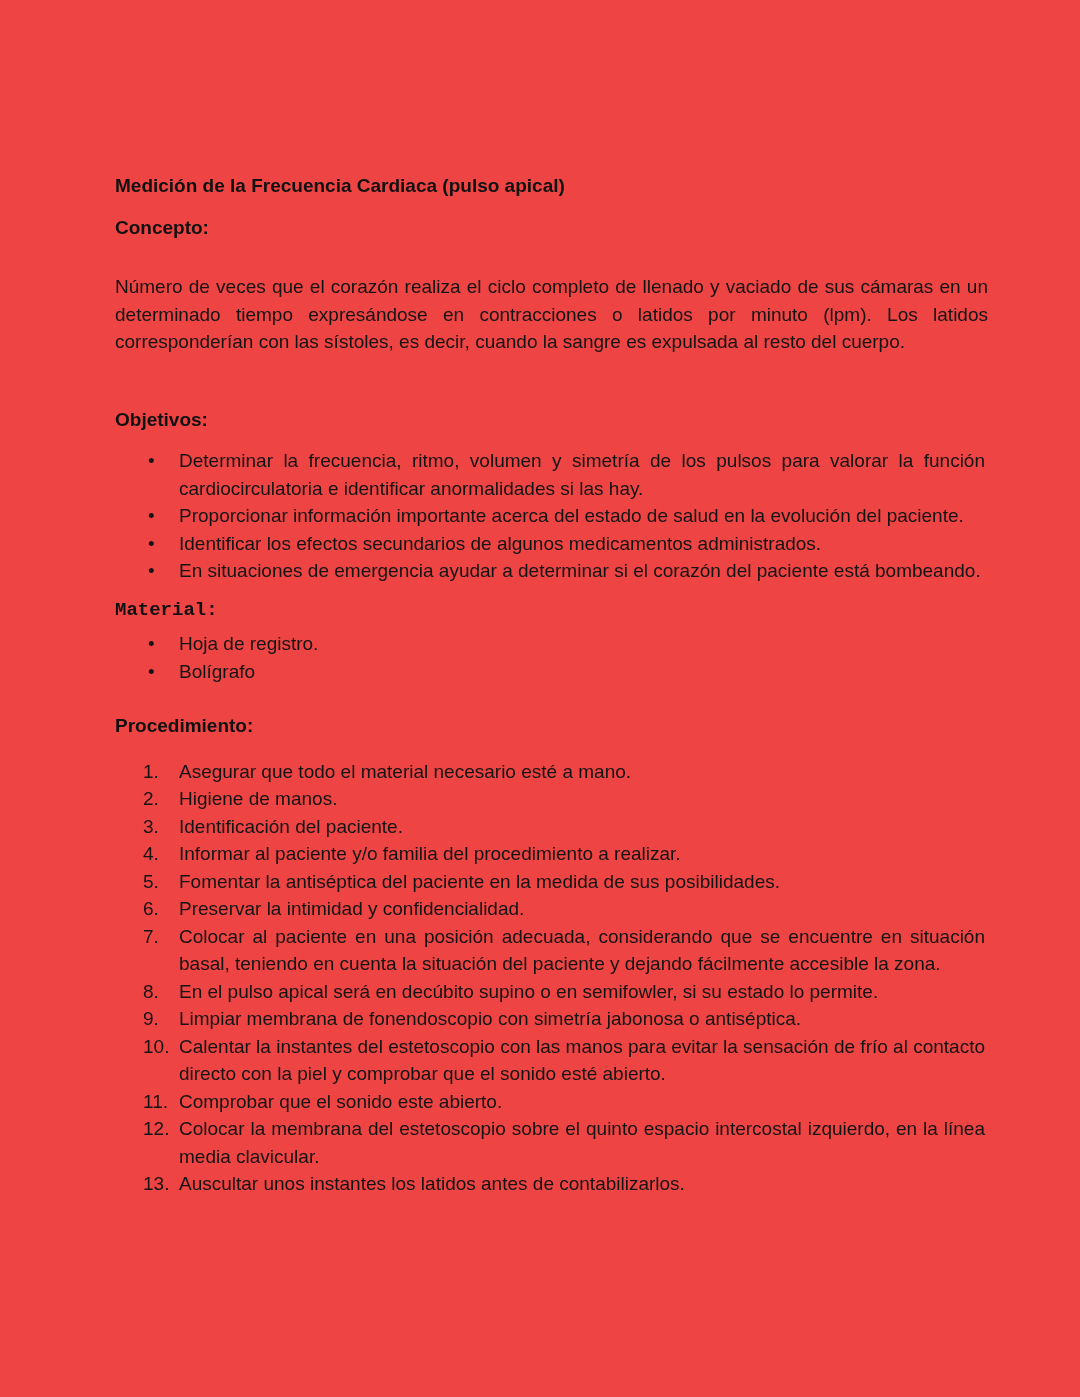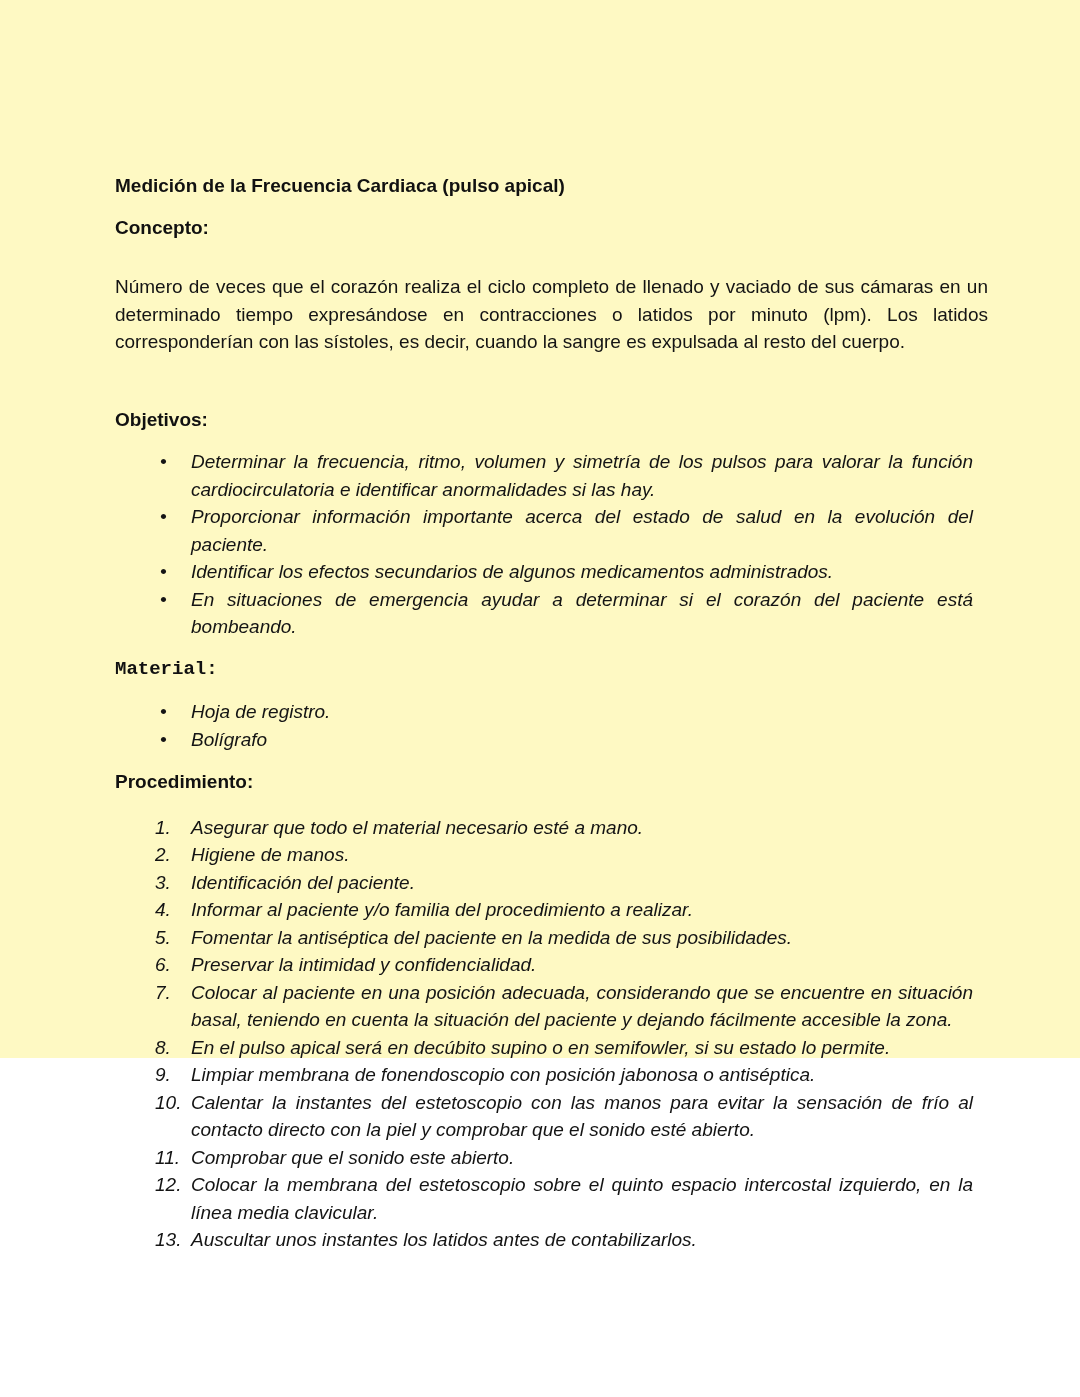--- a/index.html
+++ b/index.html
@@ -13,23 +13,23 @@
     color: #141414;
     font-family: "Liberation Sans", "DejaVu Sans", sans-serif;
     font-size: 19px;
     line-height: 27.5px;
     -webkit-font-smoothing: antialiased;
     overflow: hidden;
   }
   .page {
     box-sizing: border-box;
     width: 1080px;
-    height: 1058px;
+    height: 1397px;
     padding: 172px 92px 40px 115px;
-    background: #fef9c3;
+    background: #ef4444;
   }
   h1, h2 {
     font-size: 19px;
     font-weight: bold;
     margin: 0;
     color: #111111;
   }
   .doc-title {
     margin-bottom: 14px;
   }
@@ -39,32 +39,31 @@
   .h-objetivos {
     margin-top: 50px;
     margin-bottom: 14px;
   }
   .h-material {
     margin-top: 12px;
     margin-bottom: 6px;
     font-family: Liberation Mono, monospace;
   }
   .h-procedimiento {
-    margin-top: 12px;
+    margin-top: 27px;
     margin-bottom: 18px;
   }
   p {
     margin: 0;
     text-align: justify;
   }
   ul, ol {
-    margin: 15px;
+    margin: 3px;
     padding: 0 0 0 61px;
     list-style: none;
-    font-style: italic;
   }
   li {
     position: relative;
     text-align: justify;
   }
   ul li::before {
     content: "\2022";
     position: absolute;
     left: -31px;
     top: 0;
@@ -114,20 +113,20 @@
 
   <ol>
     <li>Asegurar que todo el material necesario esté a mano.</li>
     <li>Higiene de manos.</li>
     <li>Identificación del paciente.</li>
     <li>Informar al paciente y/o familia del procedimiento a realizar.</li>
     <li>Fomentar la antiséptica del paciente en la medida de sus posibilidades.</li>
     <li>Preservar la intimidad y confidencialidad.</li>
     <li>Colocar al paciente en una posición adecuada, considerando que se encuentre en situación basal, teniendo en cuenta la situación del paciente y dejando fácilmente accesible la zona.</li>
     <li>En el pulso apical será en decúbito supino o en semifowler, si su estado lo permite.</li>
-    <li>Limpiar membrana de fonendoscopio con posición jabonosa o antiséptica.</li>
+    <li>Limpiar membrana de fonendoscopio con simetría jabonosa o antiséptica.</li>
     <li>Calentar la instantes del estetoscopio con las manos para evitar la sensación de frío al contacto directo con la piel y comprobar que el sonido esté abierto.</li>
     <li>Comprobar que el sonido este abierto.</li>
     <li>Colocar la membrana del estetoscopio sobre el quinto espacio intercostal izquierdo, en la línea media clavicular.</li>
     <li>Auscultar unos instantes los latidos antes de contabilizarlos.</li>
   </ol>
 
 </div>
 
 </body></html>

